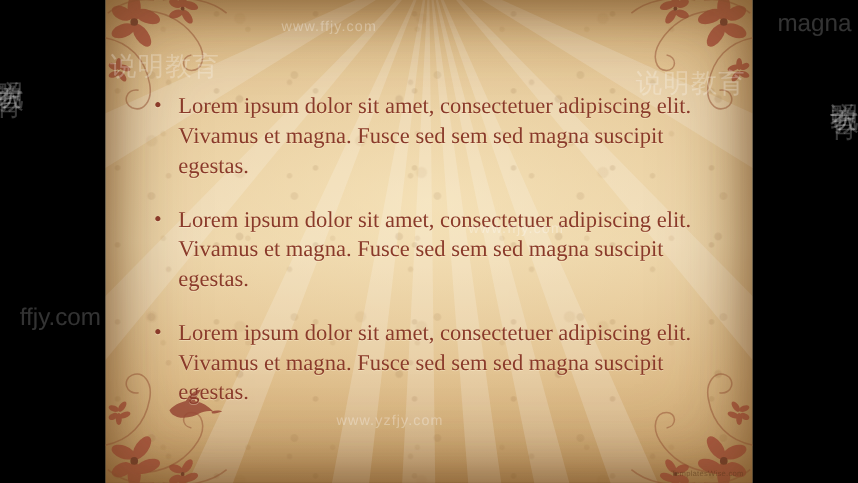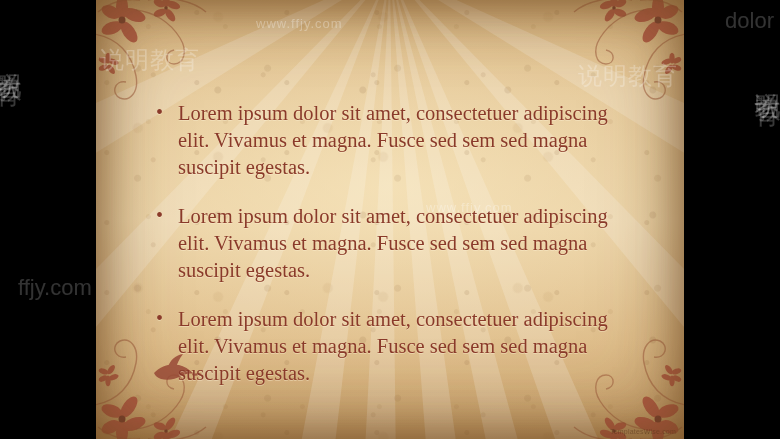--- a/index.html
+++ b/index.html
@@ -124,21 +124,21 @@
     line-height: 40px;
     font-family: "Liberation Serif", serif;
     text-shadow: 0 1px 1px rgba(255,240,210,0.55);
   }
 
   #body-list {
     position: absolute;
     left: 34px;
     right: 26px;
     top: 84px;
-    margin: 16px;
+    margin: 0;
     padding: 0;
     list-style: none;
   }
   #body-list li {
     position: relative;
     padding-left: 32px;
     margin-bottom: 22px;
     color: #8a3a2a;
     font-size: 20.5px;
     line-height: 27px;
@@ -183,21 +183,21 @@
 </style>
 </head>
 <body>
 
 <div id="stage">
 
   <div class="wm wm-cn" style="left:-8px; top:52px; writing-mode:vertical-rl;">说明教育</div>
   <div class="wm wm-url" style="left:2px; top:275px;margin-left:16px;">ffjy.com</div>
 
   <div class="wm wm-cn" style="right:-6px; top:72px; writing-mode:vertical-rl;">说明教育</div>
-  <div class="wm wm-url" style="right:6px; top:8px;">dolor</div>
+  <div class="wm wm-url" style="right:6px; top:8px;">magna</div>
 
   <div id="slide">
 
     <svg id="rays" viewBox="0 0 588 439" preserveAspectRatio="none">
       <g fill="#ffffff" opacity="0.45">
         <polygon points="294,-30 200,470 236,470"></polygon>
         <polygon points="294,-30 268,470 300,470"></polygon>
         <polygon points="294,-30 332,470 364,470"></polygon>
         <polygon points="294,-30 396,470 430,470"></polygon>
         <polygon points="294,-30 60,470 104,470"></polygon>
@@ -362,15 +362,16 @@
       <li>Lorem ipsum dolor sit amet, consectetuer adipiscing elit. Vivamus et magna. Fusce sed sem sed magna suscipit egestas.</li>
       <li>Lorem ipsum dolor sit amet, consectetuer adipiscing elit. Vivamus et magna. Fusce sed sem sed magna suscipit egestas.</li>
       <li>Lorem ipsum dolor sit amet, consectetuer adipiscing elit. Vivamus et magna. Fusce sed sem sed magna suscipit egestas.</li>
     </ul>
 
     <div id="credit">TemplatesWise.com</div>
 
     <div class="wm-over cn" style="left:4px; top:44px;">说明教育</div>
     <div class="wm-over cn" style="right:6px; top:60px;">说明教育</div>
     <div class="wm-over" style="left:160px; top:16px;">www.ffjy.com</div>
+    <div class="wm-over" style="left:210px; top:374px;">www.yzfjy.com</div>
     <div class="wm-over" style="left:330px; top:200px;">www.ffjy.com</div>
   </div>
 </div>
 
 </body></html>

